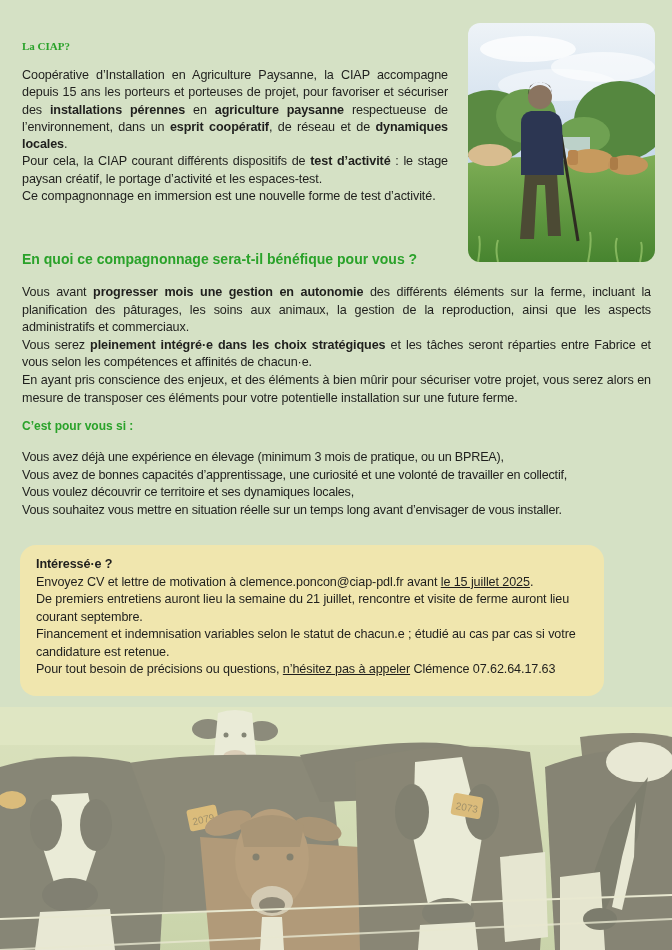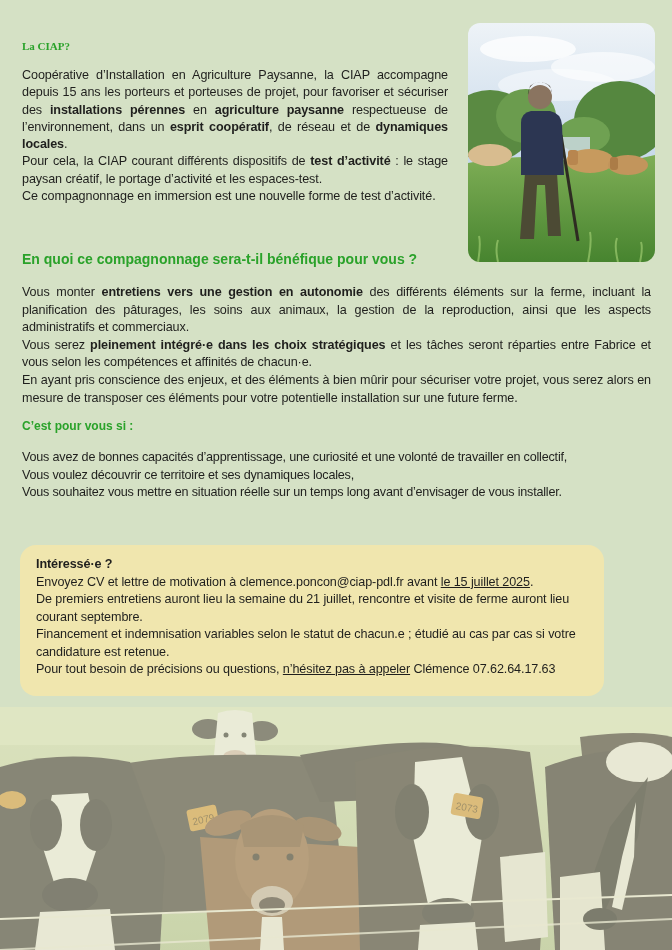--- a/index.html
+++ b/index.html
@@ -99,28 +99,29 @@
         <path d="M120,239 q4,-20 2,-30" fill="none"></path>
         <path d="M150,239 q-4,-16 -1,-24" fill="none"></path>
         <path d="M172,239 q3,-14 1,-20" fill="none"></path>
       </g>
     </svg>
   </div>
 
   <h2 class="h" id="benefits-title">En quoi ce compagnonnage sera-t-il bénéfique pour vous ?</h2>
 
   <div id="benefits-text">
-    <p><span>Vous monter </span><span class="b">entretiens vers une gestion en autonomie</span><span> des différents éléments sur la ferme, incluant la planification des pâturages, les soins aux animaux, la gestion de la reproduction, ainsi que les aspects administratifs et commerciaux.</span></p>
+    <p><span>Vous avant </span><span class="b">progresser mois une gestion en autonomie</span><span> des différents éléments sur la ferme, incluant la planification des pâturages, les soins aux animaux, la gestion de la reproduction, ainsi que les aspects administratifs et commerciaux.</span></p>
     <p><span>Vous serez </span><span class="b">pleinement intégré·e dans les choix stratégiques</span><span> et les tâches seront réparties entre Fabrice et vous selon les compétences et affinités de chacun·e.</span></p>
     <p><span>En ayant pris conscience des enjeux, et des éléments à bien mûrir pour sécuriser votre projet, vous serez alors en mesure de transposer ces éléments pour votre potentielle installation sur une future ferme.</span></p>
   </div>
 
   <h2 class="h" id="foryou-title">C’est pour vous si :</h2>
 
   <ul id="foryou-list">
+    <li>Vous avez déjà une expérience en élevage (minimum 3 mois de pratique, ou un BPREA),</li>
     <li>Vous avez de bonnes capacités d’apprentissage, une curiosité et une volonté de travailler en collectif,</li>
     <li>Vous voulez découvrir ce territoire et ses dynamiques locales,</li>
     <li>Vous souhaitez vous mettre en situation réelle sur un temps long avant d’envisager de vous installer.</li>
   </ul>
 
   <div id="interested-box">
     <p id="interested-title">Intéressé·e ?</p>
     <p><span>Envoyez CV et lettre de motivation à clemence.poncon@ciap-pdl.fr avant </span><span class="u">le 15 juillet 2025</span><span>.</span></p>
     <p><span>De premiers entretiens auront lieu la semaine du 21 juillet, rencontre et visite de ferme auront lieu courant septembre.</span></p>
     <p><span>Financement et indemnisation variables selon le statut de chacun.e ; étudié au cas par cas si votre candidature est retenue.</span></p>

